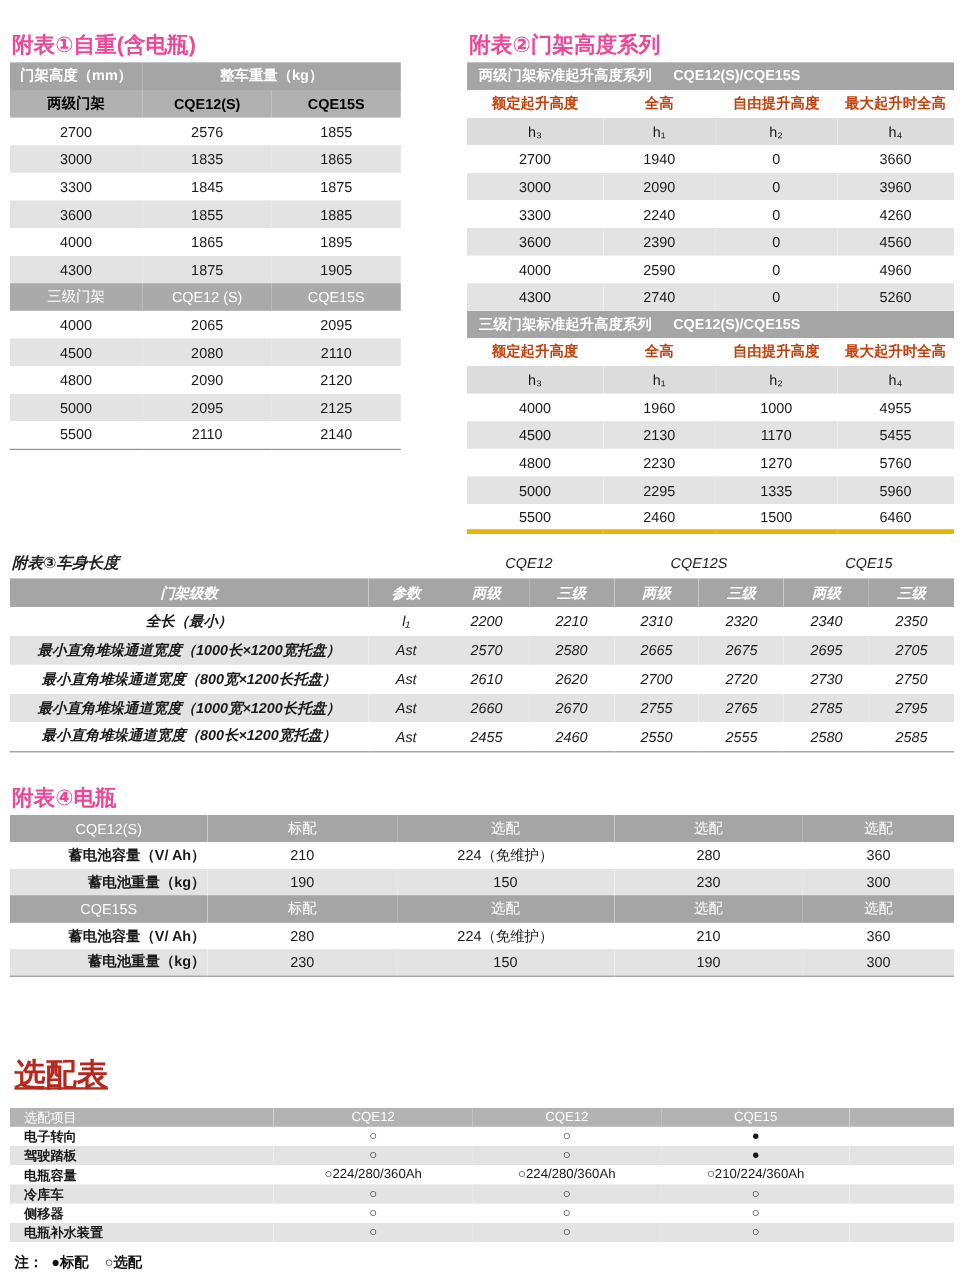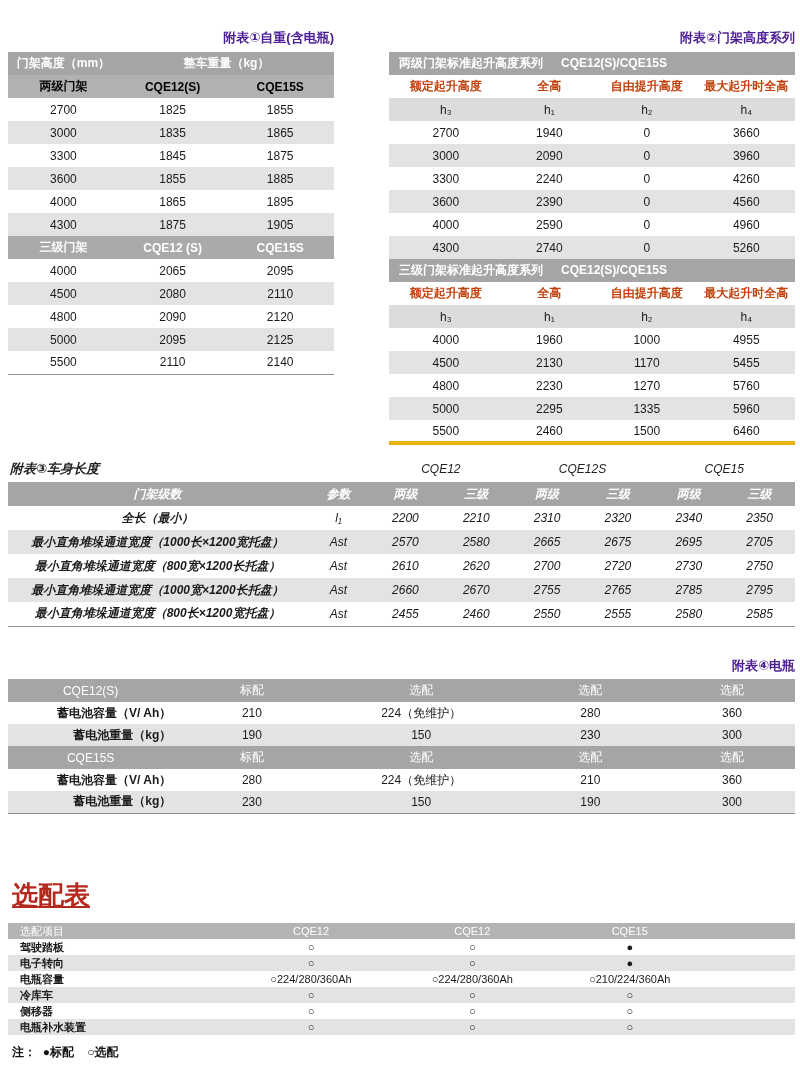--- a/index.html
+++ b/index.html
@@ -6,25 +6,25 @@
   html,body { margin:0; padding:0; }
   body {
     font-family: "Liberation Sans", "DejaVu Sans", sans-serif;
     background:#ffffff; color:#1a1a1a;
   }
   #page { position:relative; width:800px; height:1065px; background:#fff; overflow:hidden; }
 
   table { border-collapse:collapse; width:100%; table-layout:fixed; }
   th, td { padding:0 2px; text-align:center; font-weight:normal; overflow:hidden; white-space:nowrap; }
 
-  .sect-title { font-size:13px; font-weight:bold; color:#4c1d95; margin:0 0 7px 2px; line-height:15px;text-align:right; }
+  .sect-title { font-size:18px; font-weight:bold; color:#ec4899; margin:0 0 7px 2px; line-height:15px; }
 
   .bar  { background:#a5a5a5; color:#fff; font-weight:bold; }
   .bar2 { background:#b1b1b1; color:#000000; font-weight:bold; }
-  .bar3 { background:#aaaaaa; color:#fff; font-weight:bold; }
+  .bar3 { background:#aaaaaa; color:#fff; font-weight:normal; }
   tbody[data-rows] tr:nth-child(even) { background:#e3e3e3; }
 
   
   #t1 { position:absolute; left:8px; top:30px; width:326px; }
   #t1 th, #t1 td { height:23px; font-size:12px; }
   #t1 table { border-bottom:1px solid #8f8f8f; }
 
   
   #t2 { position:absolute; left:389px; top:30px; width:406px; }
   #t2 th, #t2 td { height:23px; font-size:12px; }
@@ -79,21 +79,21 @@
         </tr>
         <tr>
           <th class="bar2">两级门架</th>
           <th class="bar2">CQE12(S)</th>
           <th class="bar2">CQE15S</th>
         </tr>
       </thead>
       <tbody data-rows="t1.rows1">
           <tr>
             <td>2700</td>
-            <td>1825</td>
+            <td>2576</td>
             <td>1855</td>
           </tr>
           <tr>
             <td>3000</td>
             <td>1835</td>
             <td>1865</td>
           </tr>
           <tr>
             <td>3300</td>
             <td>1845</td>
@@ -434,28 +434,28 @@
         <tr>
           <th>选配项目</th>
           <th>CQE12</th>
           <th>CQE12</th>
           <th>CQE15</th>
           <th></th>
         </tr>
       </thead>
       <tbody data-rows="opt.rows">
           <tr>
+            <td>电子转向</td>
+            <td>○</td>
+            <td>○</td>
+            <td>●</td>
+            <td></td>
+          </tr>
+          <tr>
             <td>驾驶踏板</td>
-            <td>○</td>
-            <td>○</td>
-            <td>●</td>
-            <td></td>
-          </tr>
-          <tr>
-            <td>电子转向</td>
             <td>○</td>
             <td>○</td>
             <td>●</td>
             <td></td>
           </tr>
           <tr>
             <td>电瓶容量</td>
             <td>○224/280/360Ah</td>
             <td>○224/280/360Ah</td>
             <td>○210/224/360Ah</td>

